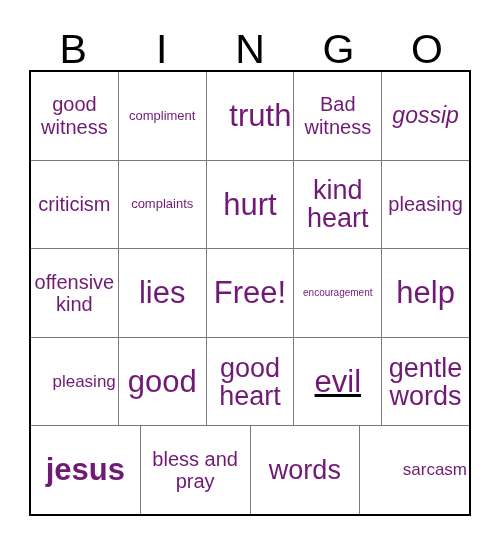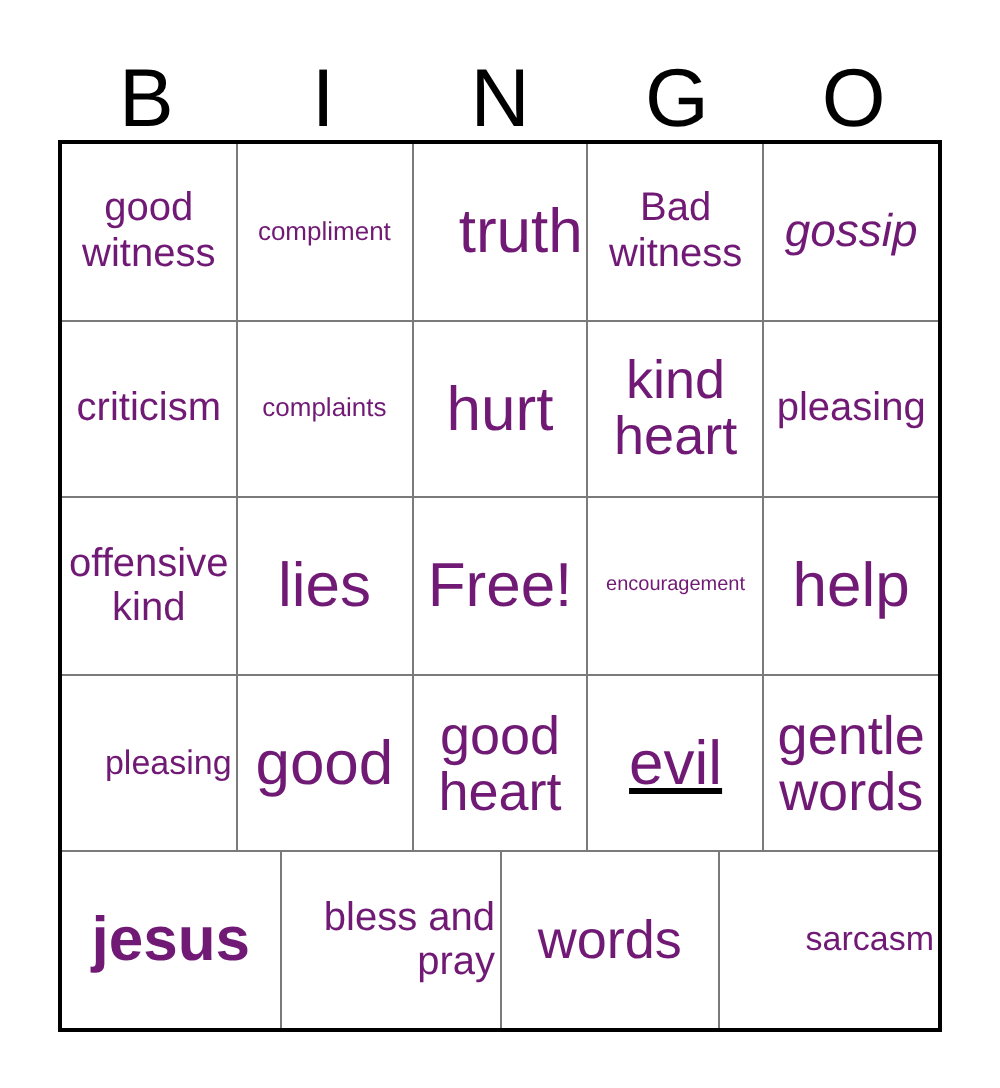--- a/index.html
+++ b/index.html
@@ -199,21 +199,21 @@
       </div>
       <div class="bingo-cell" style="border-right-color: rgb(122, 122, 122);">
         <span class="cell-text sz-xl">gentle words</span>
       </div>
     </div>
 
     <div class="bingo-row" style="border-bottom-color: rgb(122, 122, 122);">
       <div class="bingo-cell" style="border-right-color: rgb(122, 122, 122); font-weight: bold;">
         <span class="cell-text sz-xxl">jesus</span>
       </div>
-      <div class="bingo-cell" style="border-right-color: rgb(122, 122, 122); text-align: right;">
+      <div class="bingo-cell" style="border-right-color: rgb(122, 122, 122);">
         <span class="cell-text sz-ml">bless and pray</span>
       </div>
       <div class="bingo-cell" style="border-right-color: rgb(122, 122, 122);">
         <span class="cell-text sz-xl">words</span>
       </div>
       <div class="bingo-cell" style="border-right-color: rgb(122, 122, 122);">
         <span class="cell-text sz-md">sarcasm</span>
       </div>
     </div>
 

